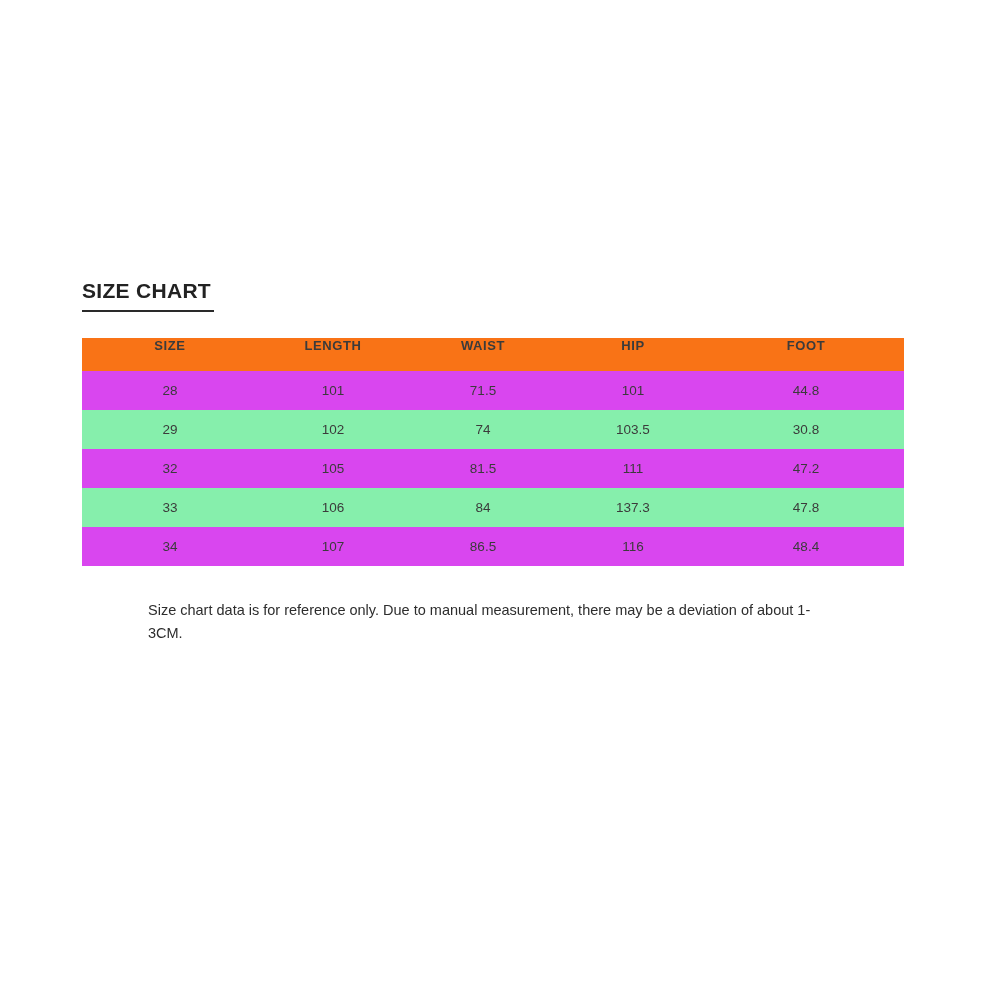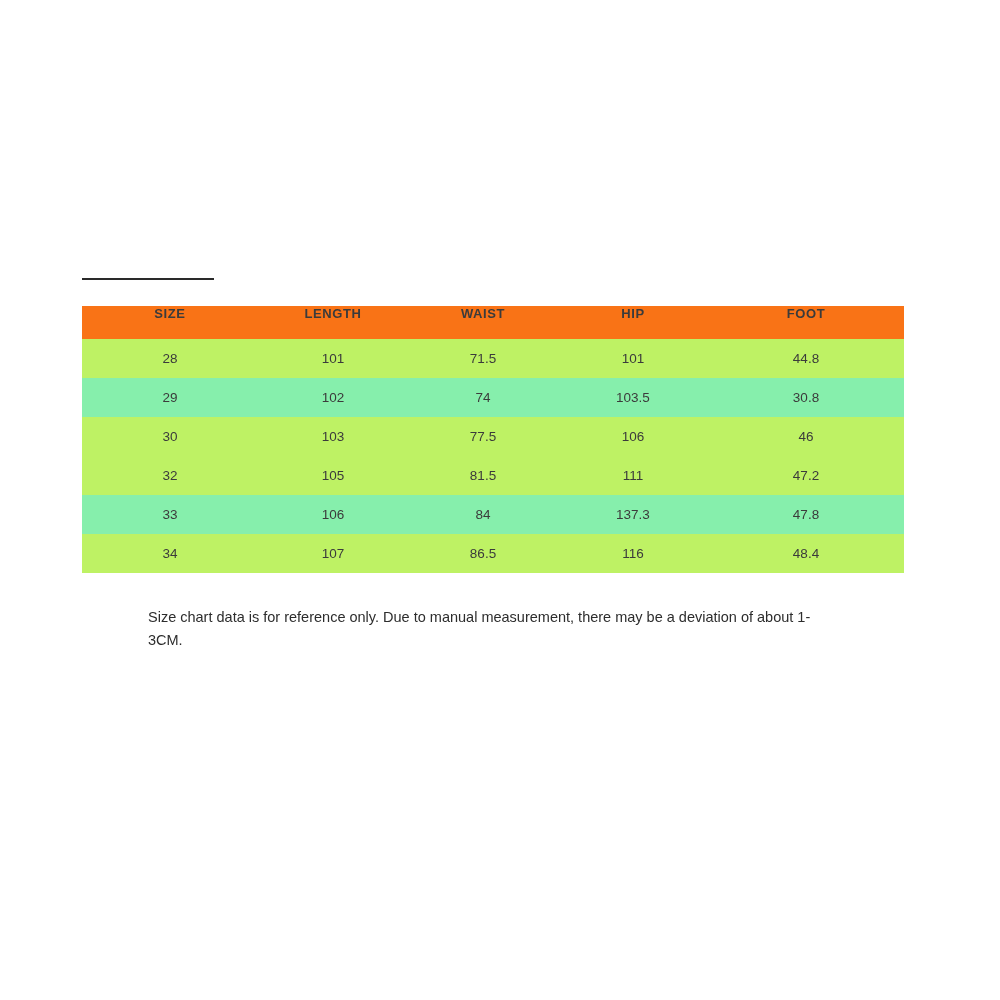--- a/index.html
+++ b/index.html
@@ -57,21 +57,21 @@
   }
   table.size-table td {
     font-size: 13.5px;
     color: #3b3b3b;
     text-align: center;
     height: 39px;
     padding: 0;
     font-weight: normal;
   }
   table.size-table tbody tr.shaded td {
-    background: #bef264;
+    background: #d946ef;
   }
   table.size-table tbody tr.plain td {
     background: #86efac;
   }
   .col-size   { width: 176px; }
   .col-length { width: 150px; }
   .col-waist  { width: 150px; }
   .col-hip    { width: 150px; }
   .col-foot   { width: 196px; }
   .note {
@@ -83,20 +83,21 @@
     line-height: 23px;
     max-width: 680px;
   }
 </style>
 </head>
 <body>
 
 <div class="page">
   <div class="chart-block">
 
+    <h1 class="title">SIZE CHART</h1>
     <div class="title-rule"></div>
 
     <table class="size-table">
       <colgroup>
         <col class="col-size">
         <col class="col-length">
         <col class="col-waist">
         <col class="col-hip">
         <col class="col-foot">
       </colgroup>
@@ -118,27 +119,20 @@
           <td>44.8</td>
         </tr>
         <tr class="plain">
           <td>29</td>
           <td>102</td>
           <td>74</td>
           <td>103.5</td>
           <td>30.8</td>
         </tr>
         <tr class="shaded">
-          <td>30</td>
-          <td>103</td>
-          <td>77.5</td>
-          <td>106</td>
-          <td>46</td>
-        </tr>
-        <tr class="shaded">
           <td>32</td>
           <td>105</td>
           <td>81.5</td>
           <td>111</td>
           <td>47.2</td>
         </tr>
         <tr class="plain">
           <td>33</td>
           <td>106</td>
           <td>84</td>

